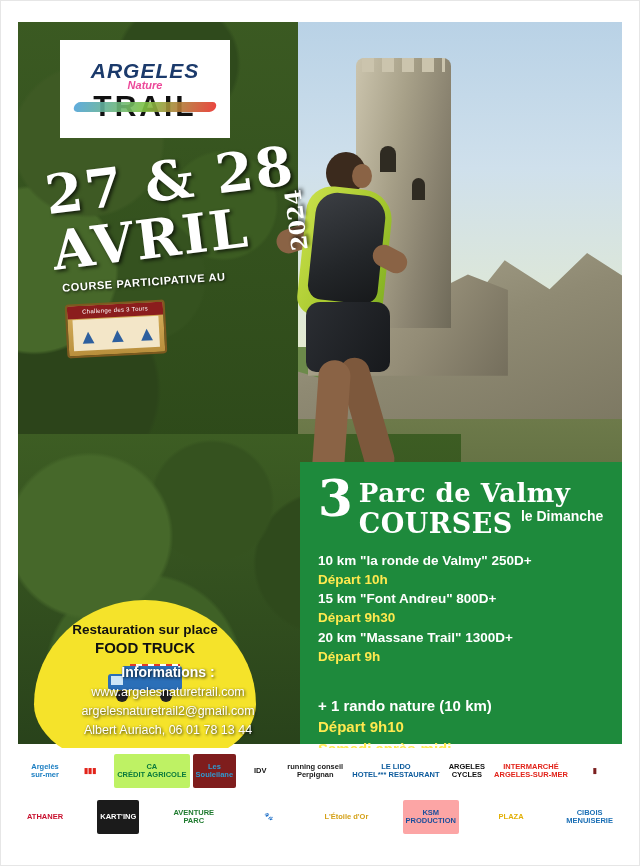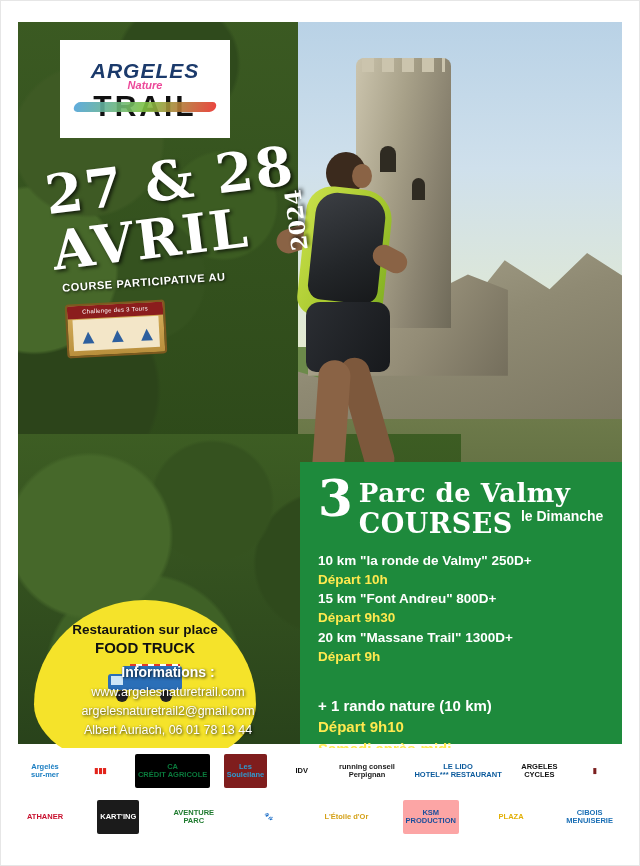--- a/index.html
+++ b/index.html
@@ -466,31 +466,33 @@
     <div>www.argelesnaturetrail.com</div>
     <div>argelesnaturetrail2@gmail.com</div>
     <div>Albert Auriach, 06 01 78 13 44</div>
   </div>
 
   <div class="sponsors">
     <div class="sp-row" id="sprow1">
         <div class="sp" style="background: rgb(255, 255, 255); color: rgb(27, 126, 194);">Argelès
 sur-mer</div>
         <div class="sp" style="background: rgb(255, 255, 255); color: rgb(226, 35, 26);">▮▮▮</div>
-        <div class="sp" style="background: #000000; color: rgb(10, 122, 60);">CA
+        <div class="sp" style="background: #bef264; color: rgb(10, 122, 60);">CA
 CRÉDIT AGRICOLE</div>
         <div class="sp" style="background: #7f1d1d; color: rgb(47, 154, 208);">Les
 Souleilane</div>
         <div class="sp" style="background: rgb(255, 255, 255); color: rgb(17, 17, 17);">IDV</div>
         <div class="sp" style="background: rgb(255, 255, 255); color: rgb(26, 26, 26);">running conseil
 Perpignan</div>
         <div class="sp" style="background: rgb(255, 255, 255); color: rgb(11, 90, 156);">LE LIDO
 HOTEL*** RESTAURANT</div>
         <div class="sp" style="background: rgb(255, 255, 255); color: rgb(17, 17, 17);">ARGELES
 CYCLES</div>
+        <div class="sp" style="background: rgb(255, 255, 255); color: rgb(226, 35, 26);">INTERMARCHÉ
+ARGELES-SUR-MER</div>
         <div class="sp" style="background: rgb(255, 255, 255); color: rgb(123, 31, 31);">▮</div>
       </div>
     <div class="sp-row" id="sprow2">
         <div class="sp" style="background: rgb(255, 255, 255); color: rgb(200, 16, 46);">ATHANER</div>
         <div class="sp" style="background: rgb(27, 27, 27); color: rgb(255, 255, 255);">KART'ING</div>
         <div class="sp" style="background: rgb(255, 255, 255); color: rgb(30, 122, 46);">AVENTURE
 PARC</div>
         <div class="sp" style="background: rgb(255, 255, 255); color: rgb(224, 123, 26);">🐾</div>
         <div class="sp" style="background: rgb(255, 255, 255); color: rgb(212, 160, 23);">L'Étoile d'Or</div>
         <div class="sp" style="background: #fca5a5; color: rgb(27, 79, 156);">KSM

